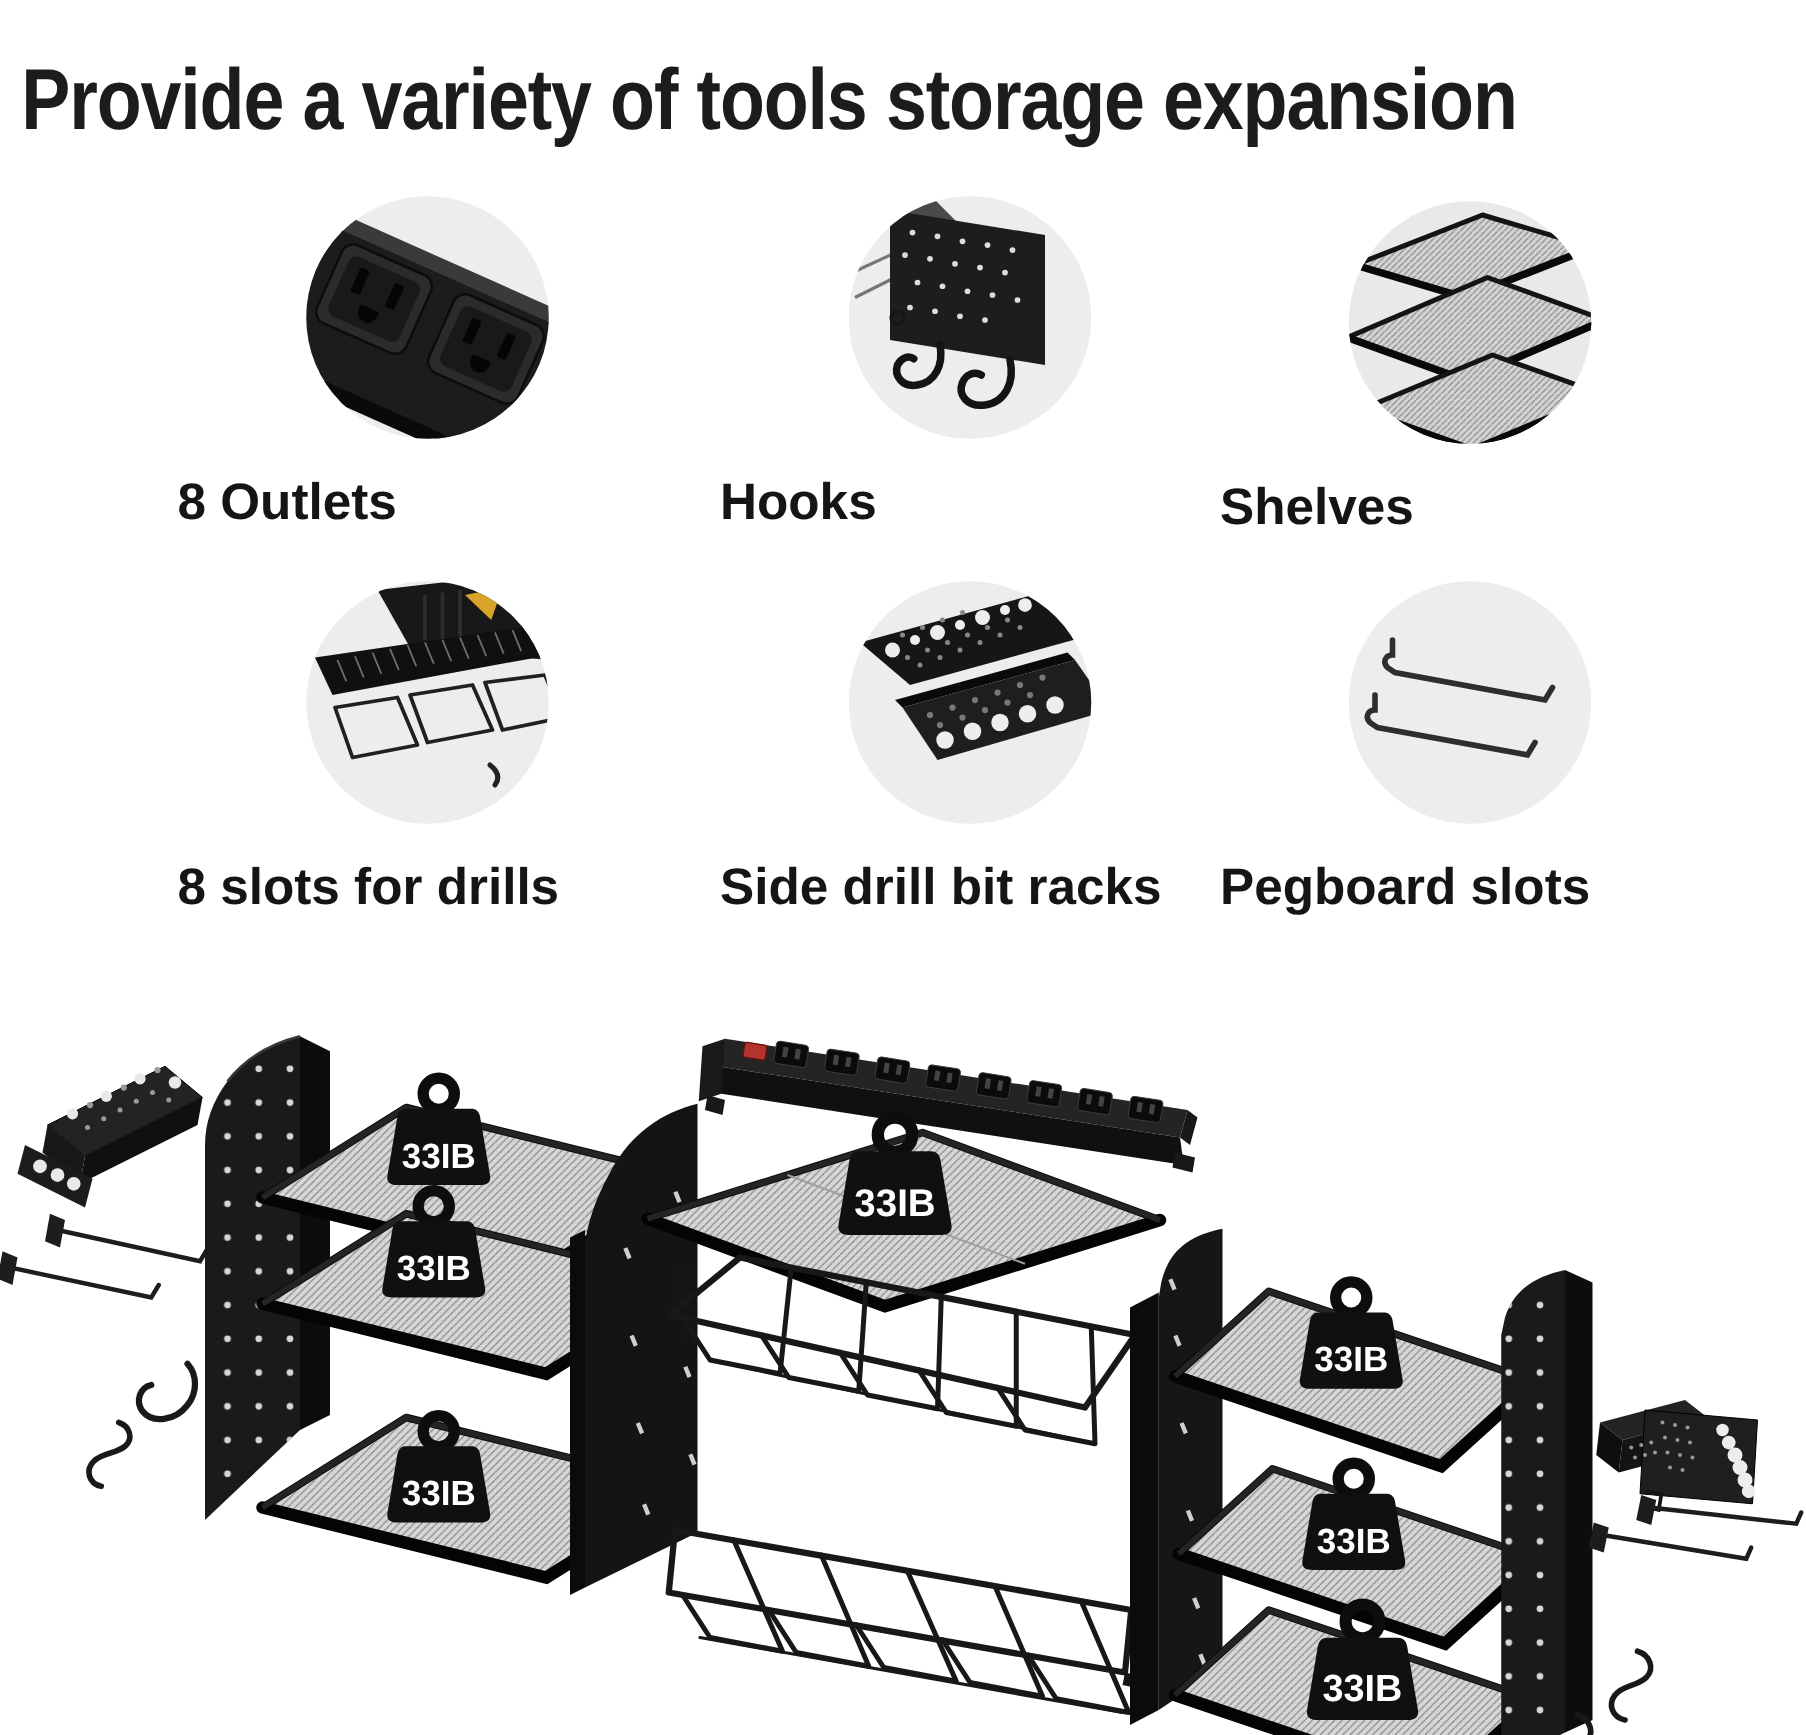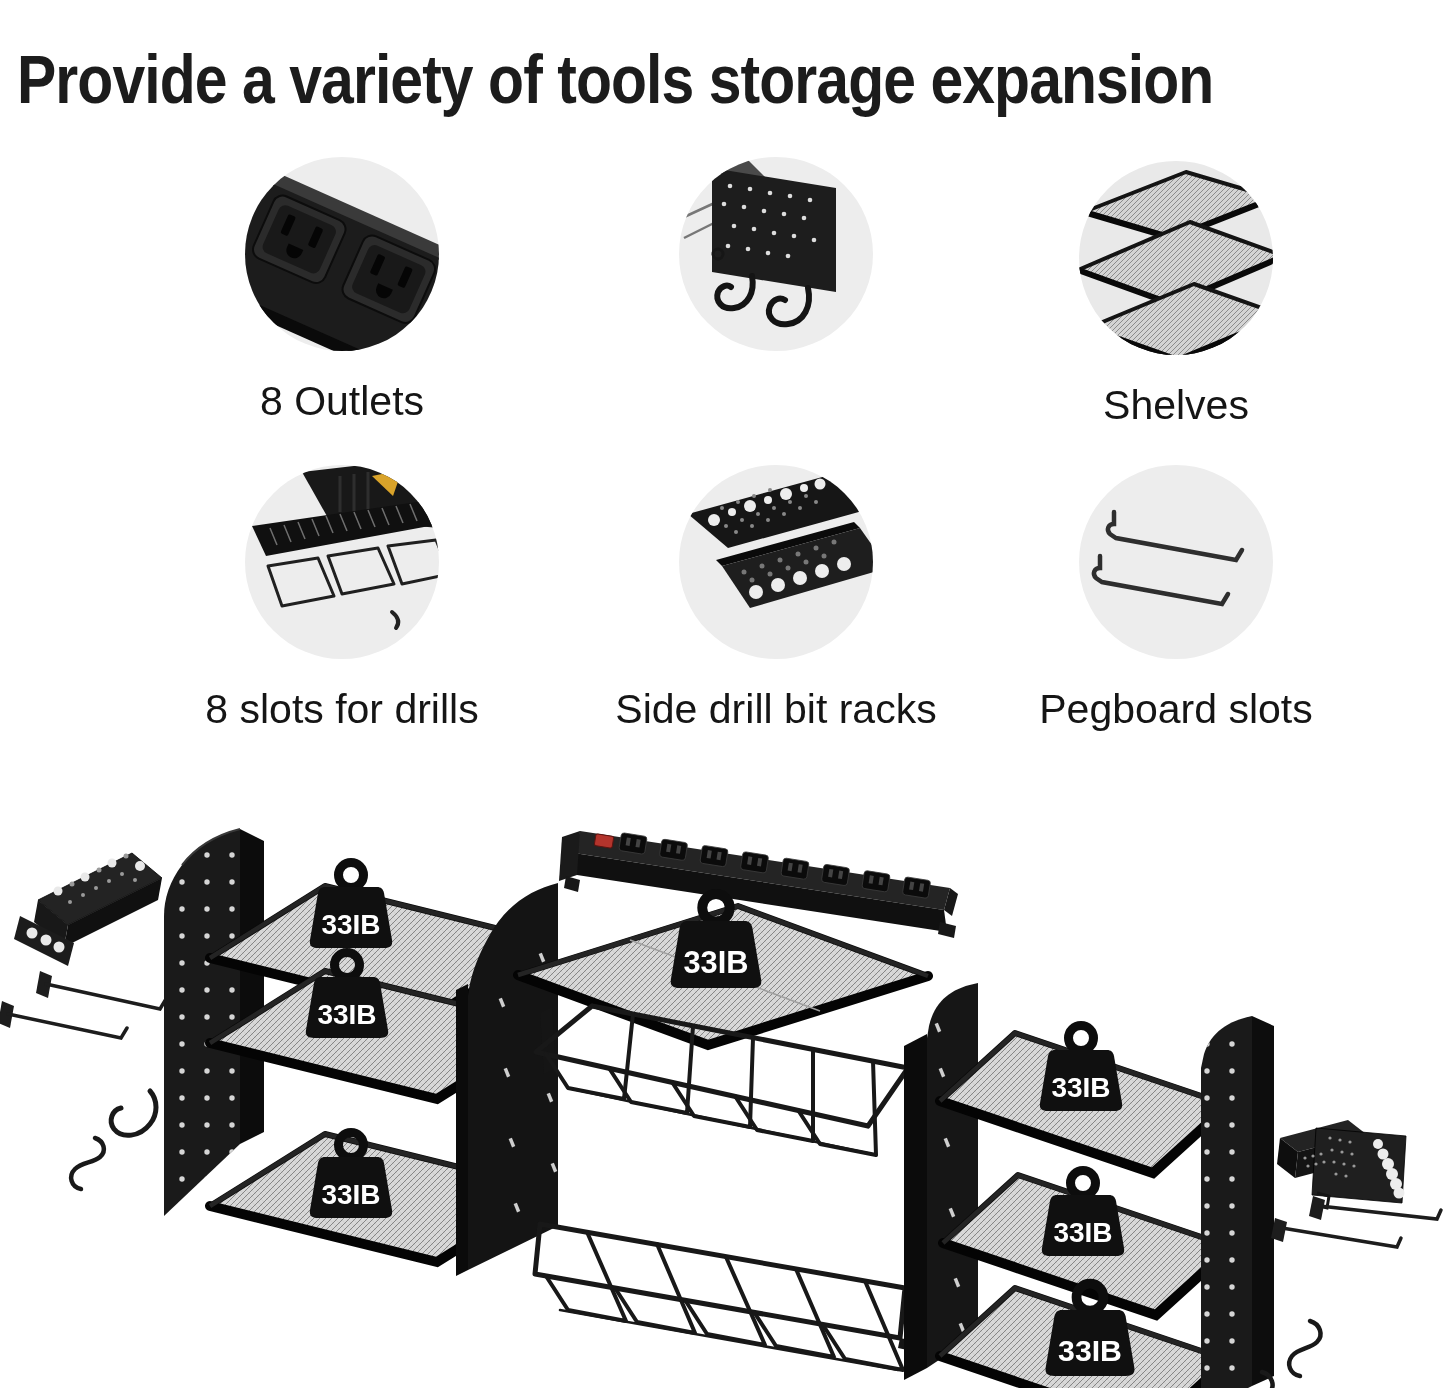--- a/index.html
+++ b/index.html
@@ -1,20 +1,20 @@
 <!DOCTYPE html>
 <html><head>
 <meta charset="utf-8">
 <style>
   html,body{margin:0;padding:0;background:#fff;}
   .page{position:relative;width:1445px;height:1388px;background:#ffffff;overflow:hidden;
         font-family:"Liberation Sans",sans-serif;padding-left:31px;}
   .title{position:absolute;left:17px;top:2px;font-size:64px;font-weight:700;letter-spacing:-1px;
          color:#1c1c1c;white-space:nowrap;transform:scale(0.92,1.08);transform-origin:0 0;line-height:1.0;}
-  .feature{position:absolute;width:400px;text-align:center;}
+  .feature{position:absolute;width:400px;font-weight:bold;}
   .f1{left:102px;top:140px;} .f2{left:536px;top:140px;} .f3{left:936px;top:144px;}
   .f4{left:102px;top:448px;} .f5{left:536px;top:448px;} .f6{left:936px;top:448px;}
   .circle-wrap{width:196px;height:196px;margin:0 auto;}
   .feature figcaption{margin-top:26px;font-size:41px;color:#151515;letter-spacing:0;}
   .diagram{position:absolute;left:0;top:801px;width:1267px;height:625px;}
   svg text{font-family:"Liberation Sans",sans-serif;}
 </style>
 </head>
 <body>
 
@@ -92,20 +92,21 @@
                 <circle cx="70" cy="93" r="2.3"></circle>
                 <circle cx="90" cy="97" r="2.3"></circle>
               <circle cx="110" cy="100" r="2.3"></circle>
             </g>
             <circle cx="40" cy="98" r="5" fill="none" stroke="#161616" stroke-width="3"></circle>
             <path d="M130,132 C134,150 126,166 110,168 C96,170 88,160 92,150 C95,143 102,141 107,144" stroke="#141414" stroke-width="6" fill="none" stroke-linecap="round"></path>
             <path d="M74,120 C77,136 70,150 56,152 C44,154 37,145 40,136 C43,130 49,128 53,131" stroke="#141414" stroke-width="6" fill="none" stroke-linecap="round"></path>
           </g>
         </svg>
       </div>
+      <figcaption>Hooks</figcaption>
     </figure>
 
     <figure class="feature f3">
       <div class="circle-wrap">
         <svg width="196" height="196" viewBox="0 0 196 196">
           <defs>
             <clipPath id="fc3">
                 <circle cx="98" cy="98" r="97"></circle>
               </clipPath>
             <pattern id="fmesh" width="5" height="5" patternUnits="userSpaceOnUse">

